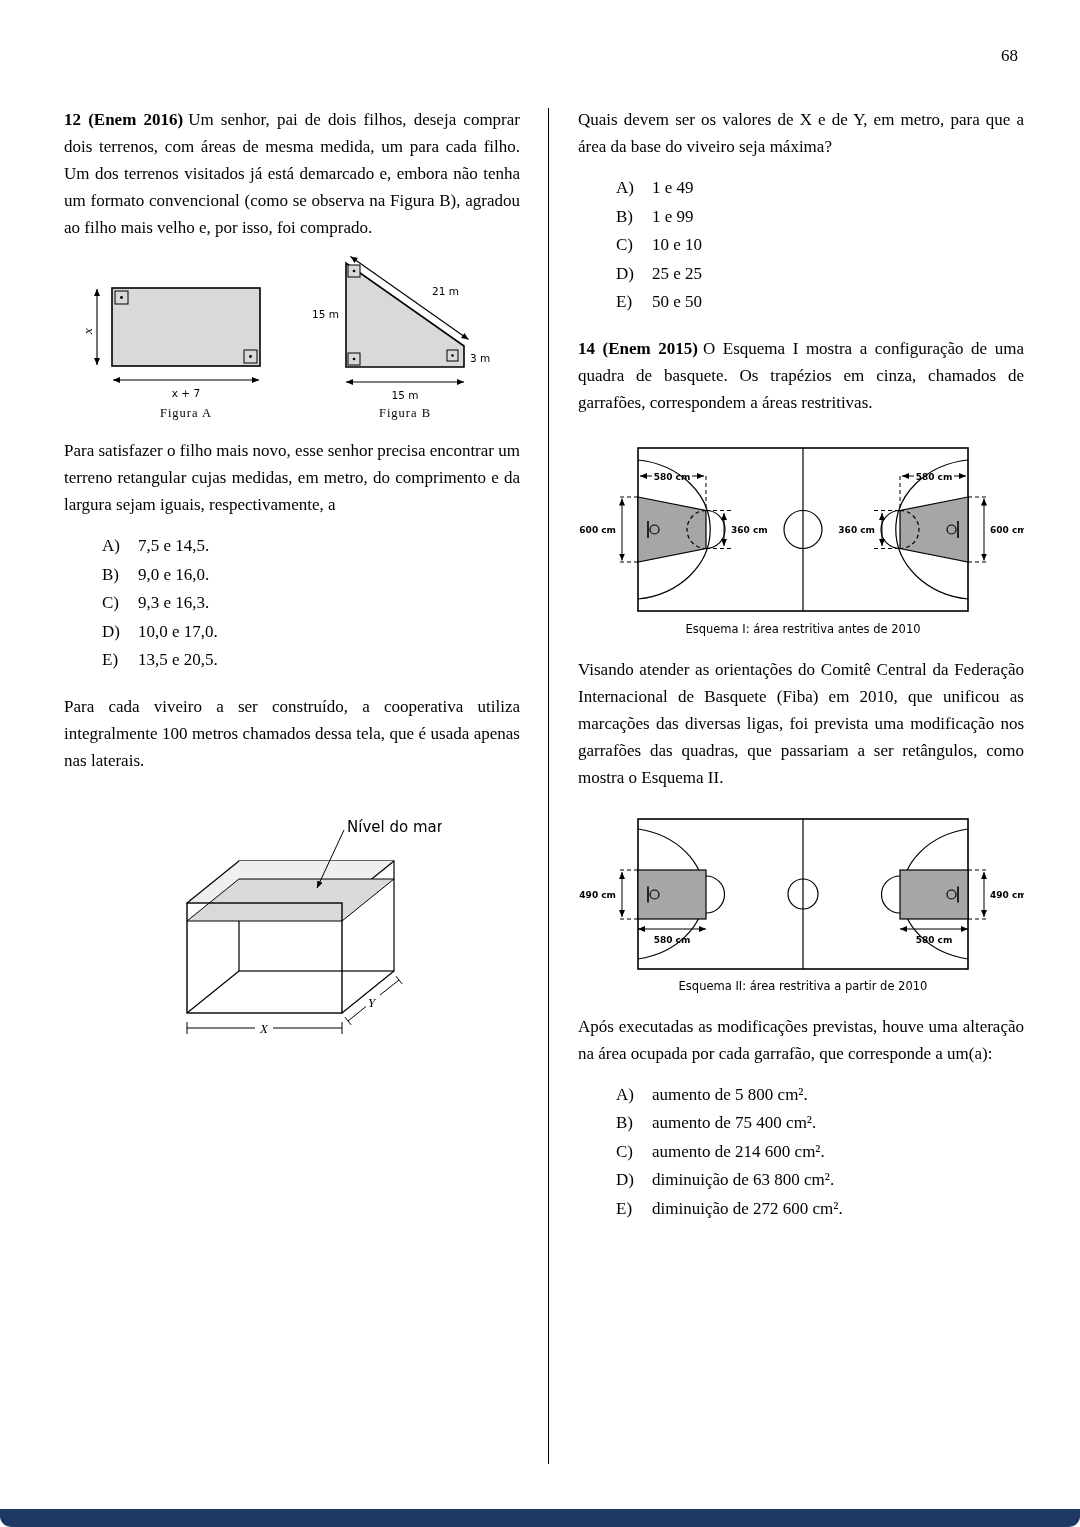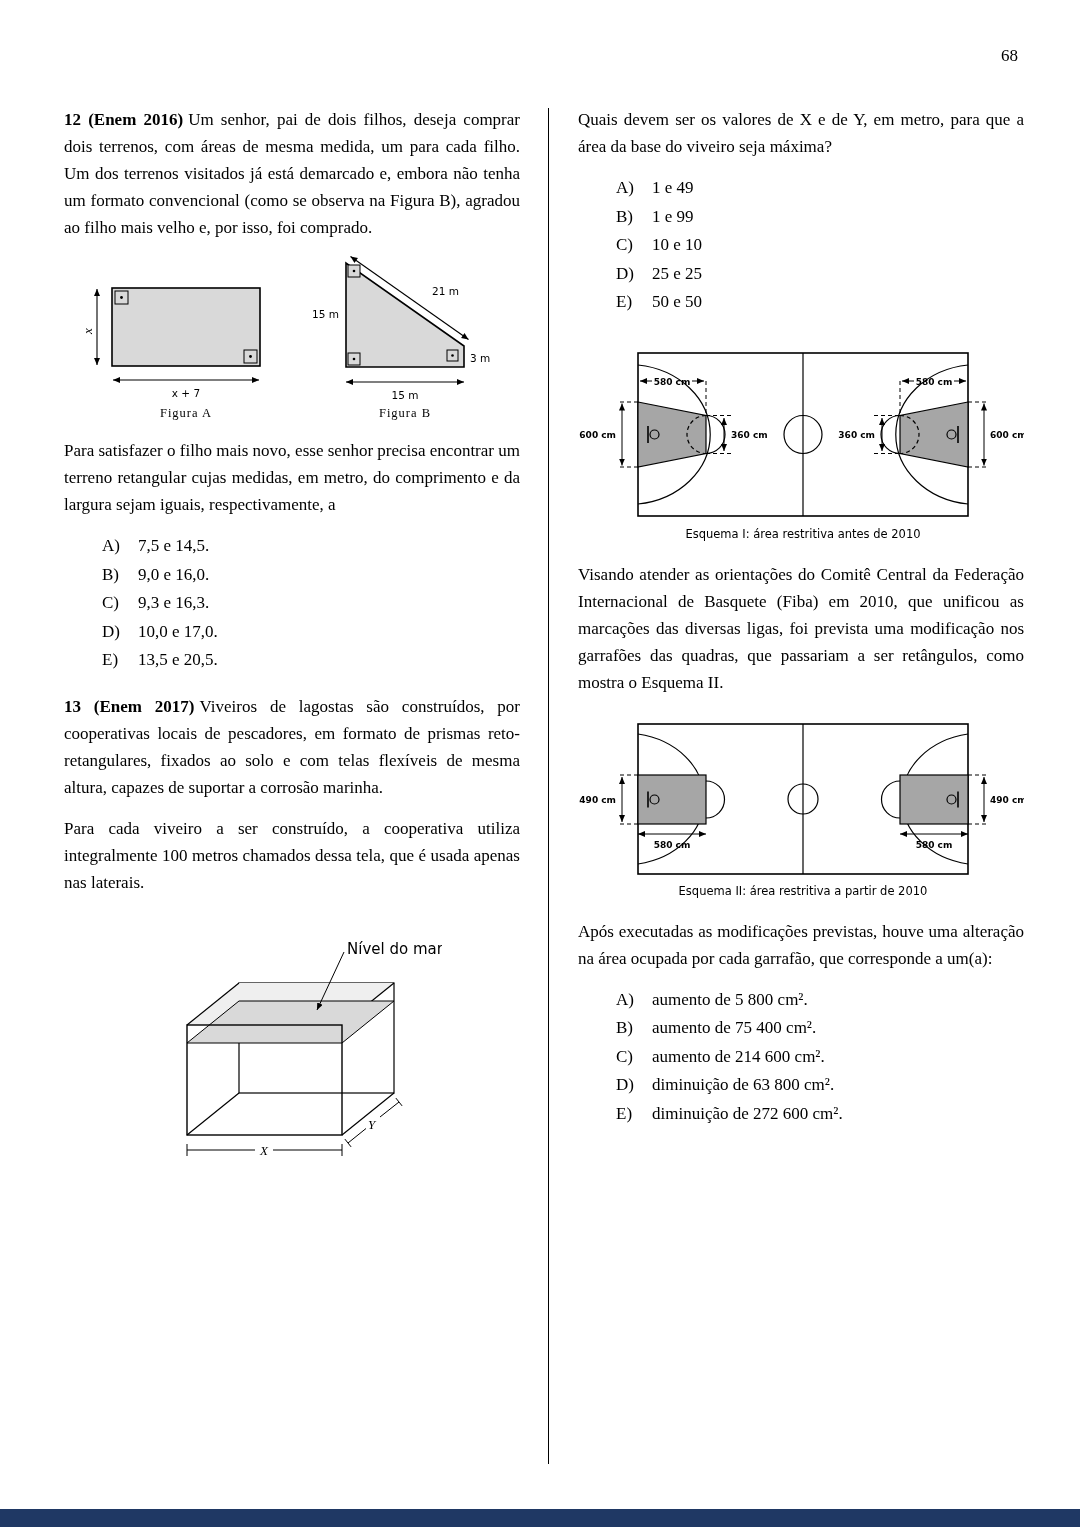--- a/index.html
+++ b/index.html
@@ -3,21 +3,21 @@
 <meta charset="utf-8">
 <style>
   * { margin:0; padding:0; box-sizing:border-box; }
   html,body { background:#ffffff; }
   body {
     width:1080px; height:1527px;
     font-family:"Liberation Serif", serif;
     color:#000;
     position:relative;
   }
-  .page { position:relative; width:1080px; height:1527px; background:#fff; overflow:hidden; }
+  .page { position:relative; width:1080px; height:1527px; background:#fff; overflow:hidden;border-radius:11px; }
   .page-number { position:absolute; top:46px; right:62px; font-size:17px; }
   .col { position:absolute; top:106px; }
   .col-left  { left:64px;  width:456px; }
   .col-right { left:578px; width:446px; }
   .divider { position:absolute; left:548px; top:108px; width:1px; height:1356px; background:#000; }
   .bottom-bar { position:absolute; left:0; bottom:0; width:1080px; height:18px; background:#1f3864; }
 
   p.para { font-size:17px; line-height:27px; text-align:justify; margin-bottom:14px; }
   .qh { font-weight:bold; padding-right:5px;margin-top:40px; }
 
@@ -110,21 +110,20 @@
       <div class="opt">
           <span class="letter">D)</span>
           <span>10,0 e 17,0.</span>
         </div>
       <div class="opt">
           <span class="letter">E)</span>
           <span>13,5 e 20,5.</span>
         </div>
     </div>
 
-    <p class="para"><b class="qh">13 (Enem 2017)</b><span>Viveiros de lagostas são construídos, por cooperativas locais de pescadores, em formato de prismas reto-retangulares, fixados ao solo e com telas flexíveis de mesma altura, capazes de suportar a corrosão marinha.</span></p>
 
     <p class="para">Para cada viveiro a ser construído, a cooperativa utiliza integralmente 100 metros chamados dessa tela, que é usada apenas nas laterais.</p>
 
     <div class="fig-center">
       <svg width="300" height="262" viewBox="0 0 300 262">
         <defs>
           <marker id="lpM" markerWidth="10" markerHeight="10" refX="7" refY="3" orient="auto" markerUnits="userSpaceOnUse">
             <path d="M0,0 L7,3 L0,6 Z" fill="#000"></path>
           </marker>
         </defs>
@@ -180,20 +179,21 @@
       <div class="opt">
           <span class="letter">D)</span>
           <span>25 e 25</span>
         </div>
       <div class="opt">
           <span class="letter">E)</span>
           <span>50 e 50</span>
         </div>
     </div>
 
+    <p class="para"><b class="qh">14 (Enem 2015)</b><span>O Esquema I mostra a configuração de uma quadra de basquete. Os trapézios em cinza, chamados de garrafões, correspondem a áreas restritivas.</span></p>
 
     <div class="fig-court">
       <svg width="446" height="212" viewBox="0 0 446 212">
         <defs>
           <marker id="e1M" markerWidth="10" markerHeight="10" refX="7" refY="3" orient="auto-start-reverse" markerUnits="userSpaceOnUse">
             <path d="M0,0 L7,3 L0,6 Z" fill="#000"></path>
           </marker>
         </defs>
         <rect x="60" y="18" width="330" height="163" fill="none" stroke="#000" stroke-width="1.6"></rect>
         <line x1="225" y1="18" x2="225" y2="181" stroke="#000" stroke-width="1.2"></line>

